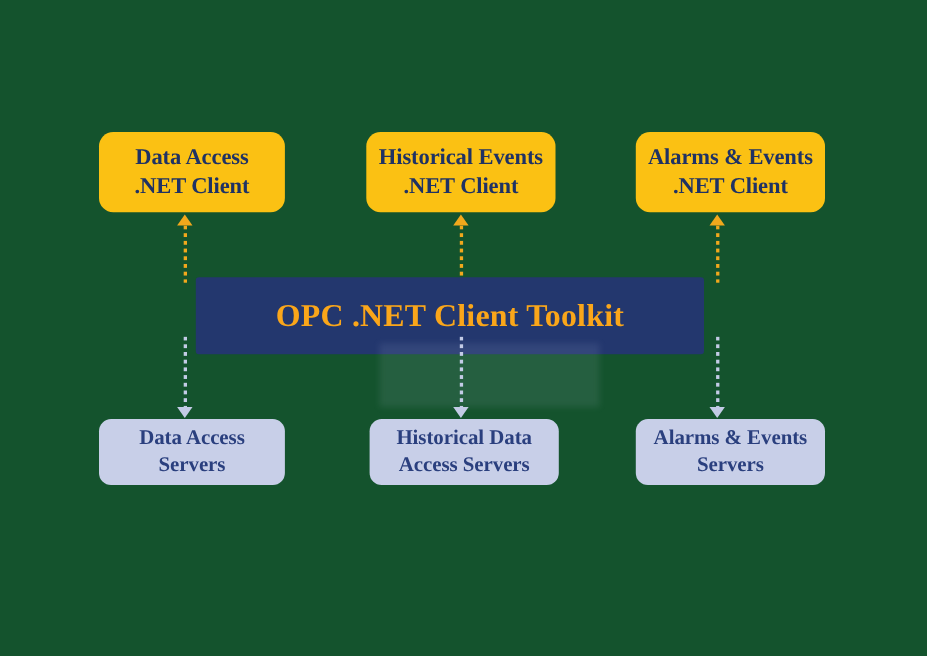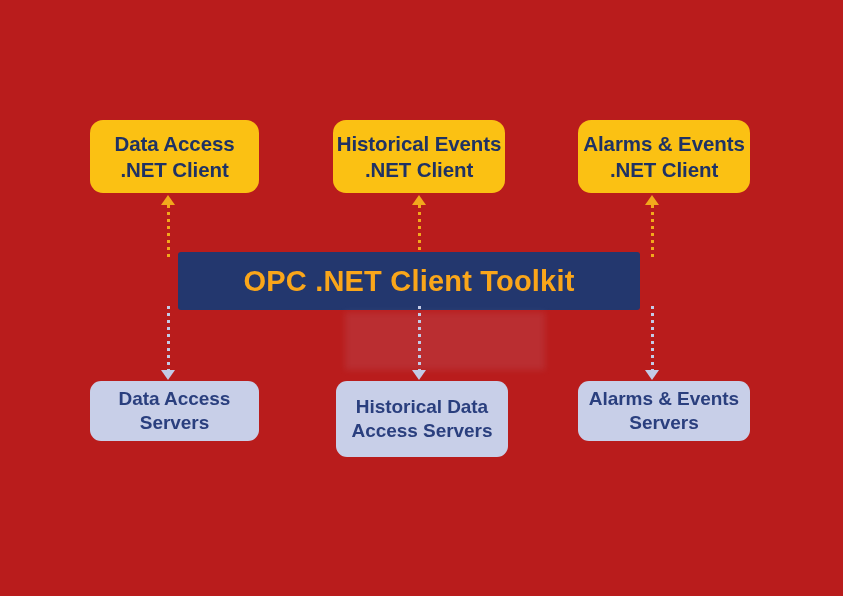--- a/index.html
+++ b/index.html
@@ -9,22 +9,23 @@
     background: #ffffff;
   }
   body {
     font-family: "Liberation Sans", sans-serif;
     -webkit-font-smoothing: antialiased;
   }
   #canvas {
     position: relative;
     width: 843px;
     height: 596px;
-    background: #b91c1c;
+    background: #14532d;
     overflow: hidden;
+    font-family: Liberation Serif, serif;
   }
 
   
   .node {
     position: absolute;
     box-sizing: border-box;
     display: flex;
     align-items: center;
     justify-content: center;
     text-align: center;
@@ -54,21 +55,21 @@
     border-radius: 11px;
   }
 
   
   .toolkit-bar {
     position: absolute;
     box-sizing: border-box;
     left: 178px;
     top: 252px;
     width: 462px;
-    height: 58px;
+    height: 70px;
     background: #23376E;
     border-radius: 3px;
     display: flex;
     align-items: center;
     justify-content: center;
   }
   .toolkit-label {
     color: #FAA61A;
     font-size: 29px;
     font-weight: 700;
@@ -180,21 +181,21 @@
   <div class="connector" style="left:645px; top:306px; height:74px;">
     <div class="conn-line down"></div>
     <div class="arrow-head down"></div>
   </div>
 
   <div class="node server-node" style="left:90px; top:381px; width:169px; height:60px;">
     <span>Data Access
 Servers</span>
   </div>
 
-  <div class="node server-node" style="left:336px; top:381px; width:172px; height:76px;">
+  <div class="node server-node" style="left:336px; top:381px; width:172px; height:60px;">
     <span>Historical Data
 Access Servers</span>
   </div>
 
   <div class="node server-node" style="left:578px; top:381px; width:172px; height:60px;">
     <span>Alarms &amp; Events
 Servers</span>
   </div>
 
 </div>

